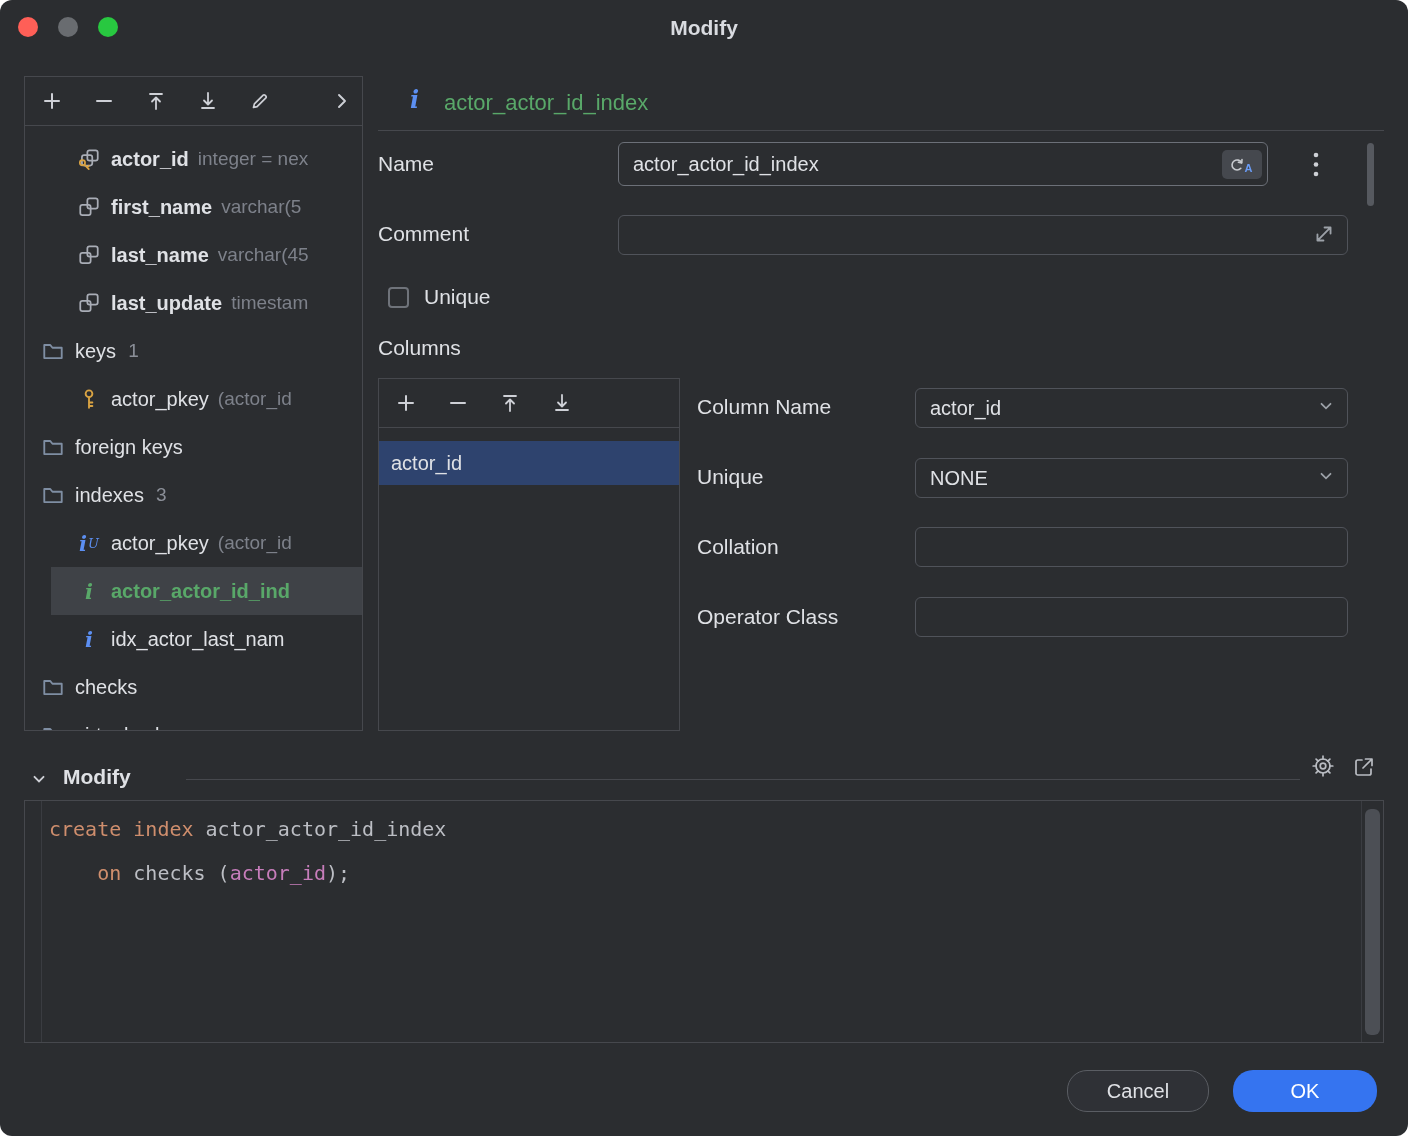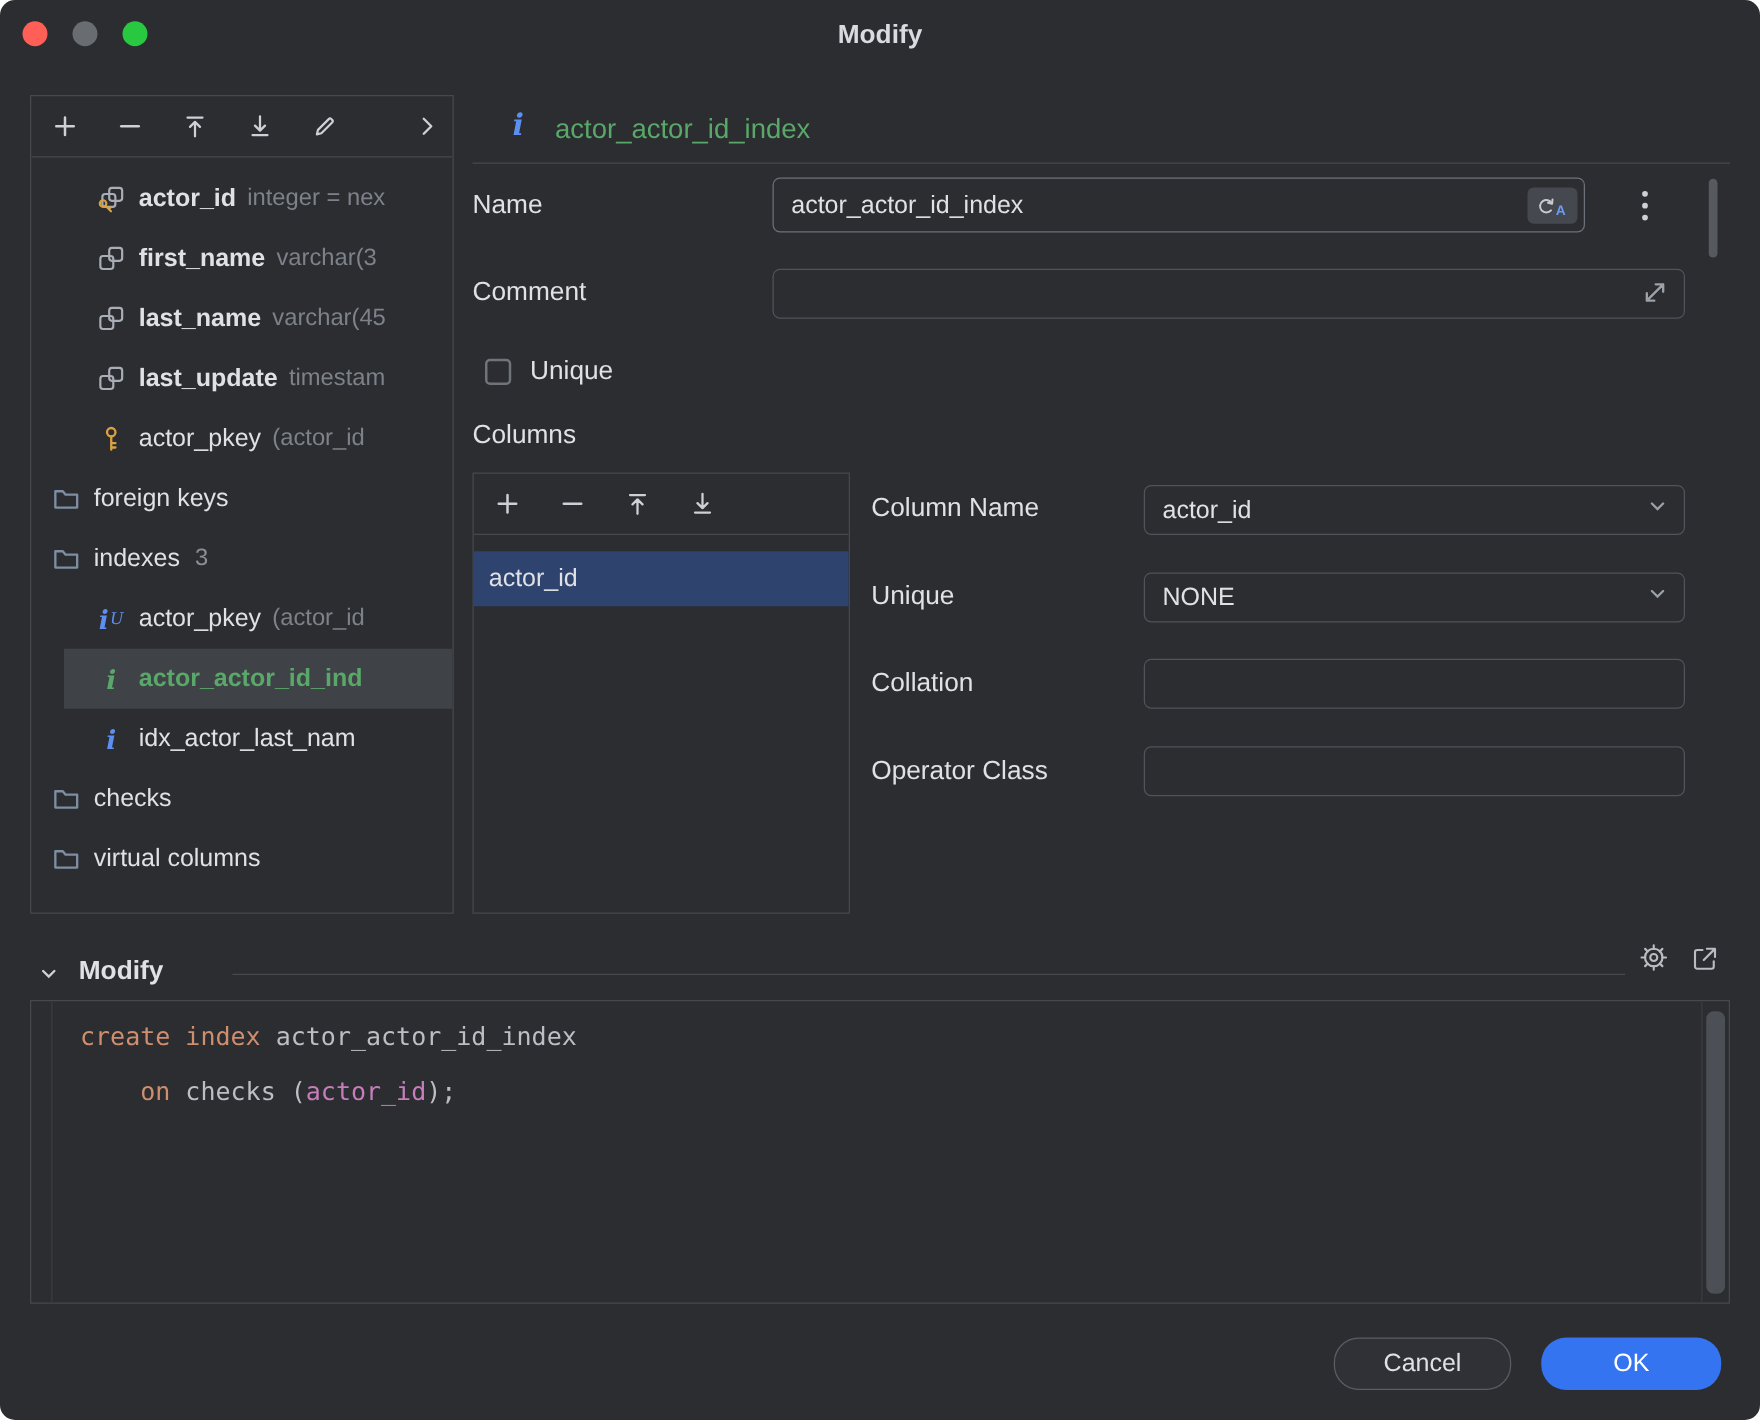--- a/index.html
+++ b/index.html
@@ -99,21 +99,21 @@
   .pv-title { position:absolute; left:63px; top:765px; font-size:21px; font-weight:700; color:#dfe1e5; }
   .pv-line { position:absolute; left:186px; top:779px; width:1114px; height:1px; background:#46484d; }
   .pv-gear { position:absolute; left:1310px; top:753px; cursor:pointer; }
   .pv-open { position:absolute; left:1352px; top:755px; cursor:pointer; }
 
   .preview-box { position:absolute; left:24px; top:800px; width:1360px; height:243px;
     border:1px solid #46484d; overflow:hidden; }
   .pv-gutter { position:absolute; left:16px; top:0; bottom:0; width:1px; background:#3a3c41; }
   .code { position:absolute; left:24px; top:6px;
     font-family:"DejaVu Sans Mono","Liberation Mono",monospace;
-    font-size:20px; line-height:44px; white-space:pre; color:#bcbec4;margin-left:15px; }
+    font-size:20px; line-height:44px; white-space:pre; color:#bcbec4; }
   .kw { color:#cf8e6d; }
   .pl { color:#bcbec4; }
   .fld { color:#c77dbb; }
   .line2 { padding-left:4ch; }
   .pv-track { position:absolute; top:0; bottom:0; right:0; width:22px; border-left:1px solid #3a3c41; }
   .pv-thumb { position:absolute; left:3px; top:8px; width:15px; height:226px;
     background:#4c4f55; border-radius:6px; cursor:pointer; }
 
   
   .btn { position:absolute; height:42px; border-radius:20px; font-size:20px;
@@ -188,21 +188,21 @@
       </div>
 
       <div class="tree-row indent1">
         <span class="ticon">
             <svg width="24" height="24" viewBox="0 0 22 22">
               <rect x="9.5" y="3" width="9.5" height="9.5" rx="2" stroke="#a9adb6" stroke-width="1.6" fill="none"></rect>
               <rect x="3" y="9" width="9.5" height="9.5" rx="2" stroke="#a9adb6" stroke-width="1.6" fill="none"></rect>
             </svg>
           </span>
         <span class="tlabel bold">first_name</span>
-        <span class="tmeta">varchar(3</span>
+        <span class="tmeta">varchar(5</span>
       </div>
 
       <div class="tree-row indent1">
         <span class="ticon">
             <svg width="24" height="24" viewBox="0 0 22 22">
               <rect x="9.5" y="3" width="9.5" height="9.5" rx="2" stroke="#a9adb6" stroke-width="1.6" fill="none"></rect>
               <rect x="3" y="9" width="9.5" height="9.5" rx="2" stroke="#a9adb6" stroke-width="1.6" fill="none"></rect>
             </svg>
           </span>
         <span class="tlabel bold">last_name</span>
@@ -213,20 +213,29 @@
         <span class="ticon">
             <svg width="24" height="24" viewBox="0 0 22 22">
               <rect x="9.5" y="3" width="9.5" height="9.5" rx="2" stroke="#a9adb6" stroke-width="1.6" fill="none"></rect>
               <rect x="3" y="9" width="9.5" height="9.5" rx="2" stroke="#a9adb6" stroke-width="1.6" fill="none"></rect>
             </svg>
           </span>
         <span class="tlabel bold">last_update</span>
         <span class="tmeta">timestam</span>
       </div>
 
+      <div class="tree-row indent0">
+        <span class="ticon">
+            <svg width="24" height="24" viewBox="0 0 22 22">
+              <path d="M3 17.5V5.5h5.5l2 2.5H19v9.5z" stroke="#7f8ea3" stroke-width="1.7" stroke-linejoin="round" fill="none"></path>
+            </svg>
+          </span>
+        <span class="tlabel">keys</span>
+        <span class="tcount">1</span>
+      </div>
 
       <div class="tree-row indent1">
         <span class="ticon">
             <svg width="24" height="24" viewBox="0 0 22 22">
               <circle cx="11" cy="6.2" r="3.1" stroke="#d9a343" stroke-width="1.7" fill="none"></circle>
               <path d="M11 9.3V19M11 14.2h3.1M11 17.4h3.1" stroke="#d9a343" stroke-width="1.7" stroke-linecap="round" fill="none"></path>
             </svg>
           </span>
         <span class="tlabel">actor_pkey</span>
         <span class="tmeta">(actor_id</span>

